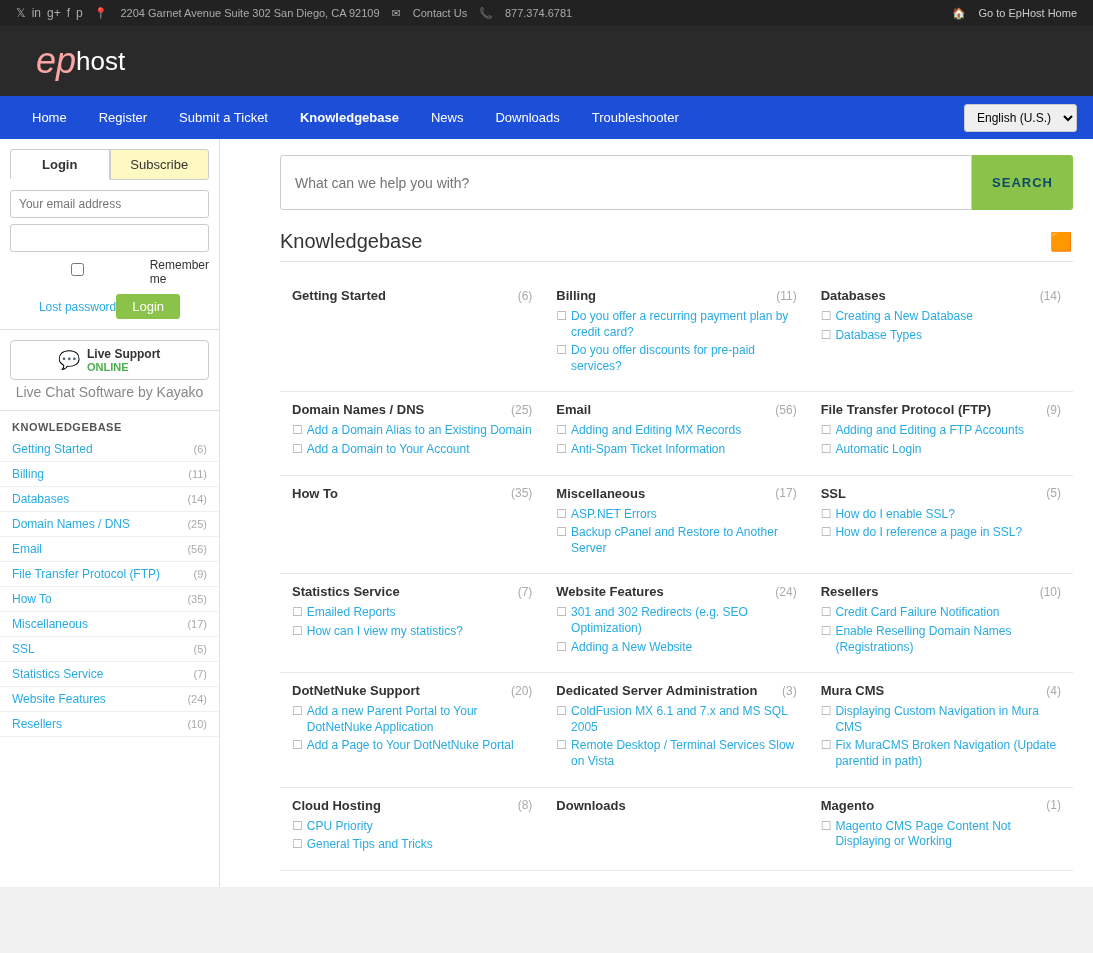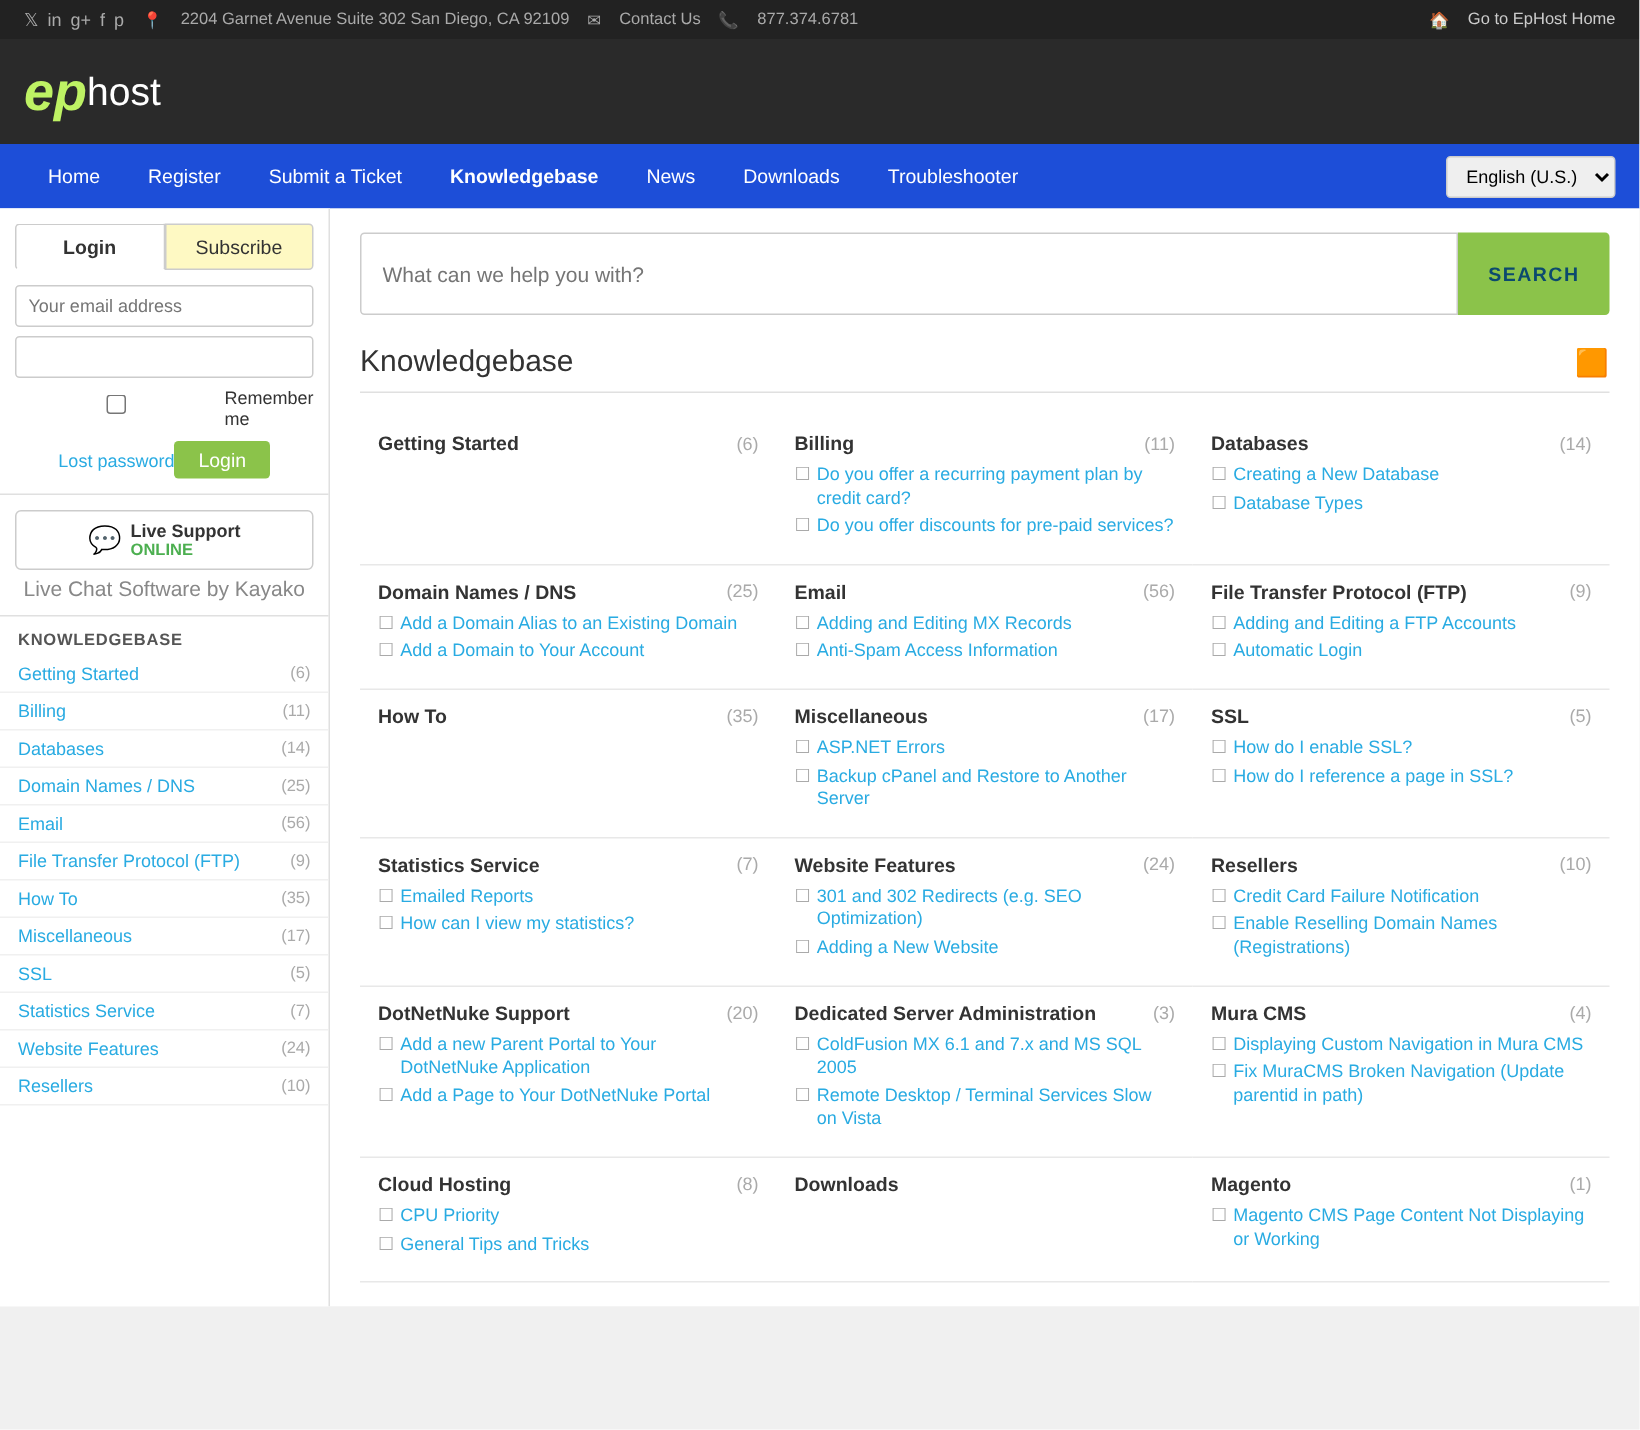--- a/index.html
+++ b/index.html
@@ -9,33 +9,33 @@
     .topbar { background: #222; color: #aaa; font-size: 11px; padding: 6px 16px; display: flex; align-items: center; gap: 12px; }
     .topbar a { color: #aaa; text-decoration: none; }
     .topbar .social-icons { display: flex; gap: 6px; }
     .topbar .social-icon { color: #aaa; font-size: 12px; }
     .topbar .spacer { flex: 1; }
     .topbar .go-home { color: #ccc; font-size: 11px; }
 
     
     .header { background: #2a2a2a; padding: 14px 16px; display: flex; align-items: center; }
     .logo { display: flex; align-items: center; }
-    .logo-ep { font-size: 36px; font-weight: bold; color: #bef264; font-style: italic; }
+    .logo-ep { font-size: 36px; font-weight: normal; color: #fca5a5; font-style: italic; margin-left: 20px; }
     .logo-host { font-size: 26px; color: #fff; font-weight: 300; }
 
     
     .nav { background: #1d4ed8; display: flex; align-items: stretch; padding: 0 16px; }
     .nav a { color: #fff; text-decoration: none; padding: 14px 16px; font-size: 13px; display: block; }
     .nav a.active { color: #fff; font-weight: bold; }
     .nav .spacer { flex: 1; }
     .nav-lang { margin: auto 0; }
-    .nav-lang select { padding: 5px 8px; font-size: 12px; border: 1px solid #ccc; border-radius: 3px; cursor: pointer; text-align: center; }
-
-    
-    .main-container { display: flex; max-width: 1093px; margin: 0 auto; background: #fff; }
+    .nav-lang select { padding: 5px 8px; font-size: 12px; border: 1px solid #ccc; border-radius: 3px; cursor: pointer; }
+
+    
+    .main-container { display: flex; max-width: 1093px; margin: 0 auto; background: #fff; gap: 40px; }
 
     
     .sidebar { width: 220px; min-width: 220px; background: #fff; border-right: 1px solid #e0e0e0; padding: 0 0 20px 0; }
     .sidebar-login { padding: 10px; border-bottom: 1px solid #e0e0e0; }
     .tab-row { display: flex; margin-bottom: 10px; }
     .tab-btn { flex: 1; padding: 7px 0; text-align: center; font-size: 13px; cursor: pointer; border: 1px solid #ccc; background: #fef9c3; color: #333; }
     .tab-btn.active { background: #fff; border-bottom: 1px solid #fff; font-weight: bold; }
     .tab-btn:first-child { border-radius: 3px 0 0 3px; }
     .tab-btn:last-child { border-radius: 0 3px 3px 0; }
     .sidebar-login input { width: 100%; padding: 6px 8px; border: 1px solid #ccc; border-radius: 3px; font-size: 12px; margin-bottom: 6px; }
@@ -275,21 +275,21 @@
         <div class="kb-section">
       <div class="kb-section-title">
         <span>Email</span>
         <span class="kb-section-count">(56)</span>
       </div>
       <ul class="kb-section-links">
             <li>
               <a href="#">Adding and Editing MX Records</a>
             </li>
             <li>
-              <a href="#">Anti-Spam Access Information</a>
+              <a href="#">Anti-Spam Ticket Information</a>
             </li>
           </ul>
     </div>
         <div class="kb-section">
       <div class="kb-section-title">
         <span>File Transfer Protocol (FTP)</span>
         <span class="kb-section-count">(9)</span>
       </div>
       <ul class="kb-section-links">
             <li>

